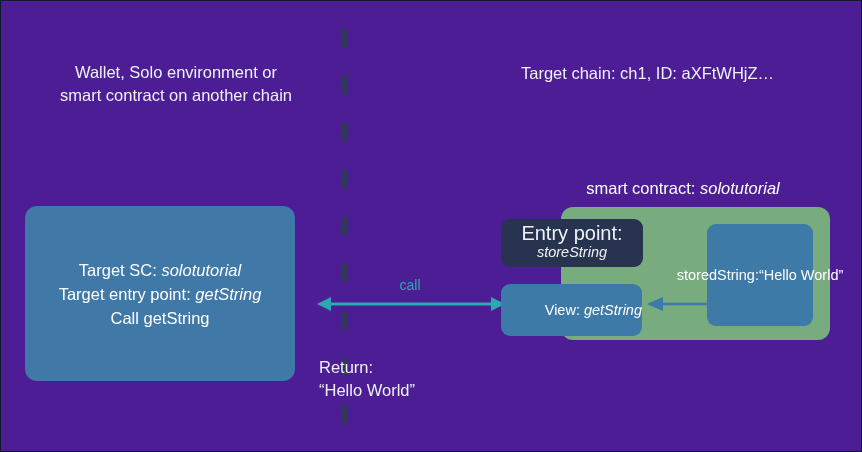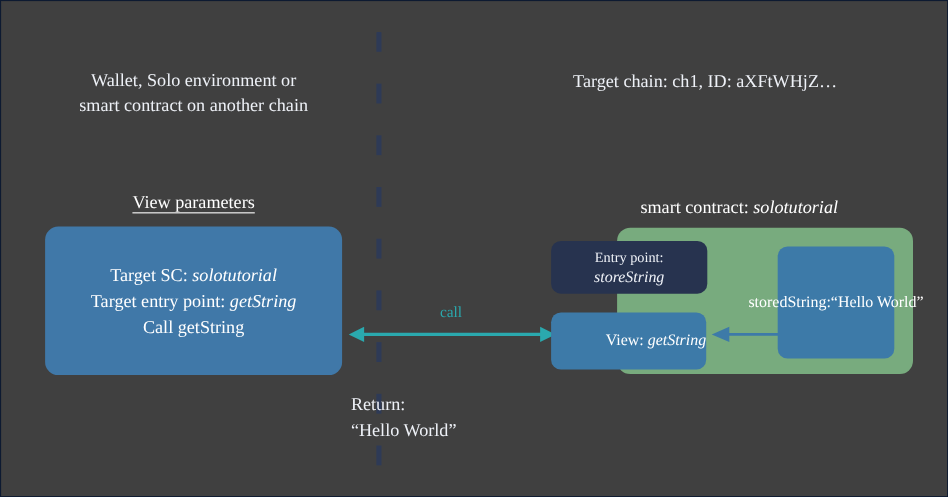--- a/index.html
+++ b/index.html
@@ -4,25 +4,25 @@
 <style>
   html, body {
     margin: 0;
     padding: 0;
     background: #0c1526;
   }
   #canvas {
     position: relative;
     width: 862px;
     height: 452px;
-    background: #404040;
+    background: #4c1d95;
     border: 1px solid #0d1a31;
     box-sizing: border-box;
     overflow: hidden;
-    font-family: Liberation Serif, serif;
+    font-family: Liberation Sans, sans-serif;
     color: #e9edf4;
   }
 
   
   .hdr {
     position: absolute;
     text-align: center;
     font-size: 16.5px;
     line-height: 23px;
     color: #eef1f7;
@@ -52,24 +52,24 @@
     top: 173px;
     width: 270px;
     text-align: center;
     font-size: 16.5px;
     color: #ffffff;
     text-decoration: underline;
     text-underline-offset: 4px;
   }
   .params-box {
     position: absolute;
-    left: 40px;
+    left: 24px;
     top: 205px;
     width: 270px;
-    height: 135px;
+    height: 175px;
     background: #4078a8;
     border-radius: 12px;
     display: flex;
     flex-direction: column;
     align-items: center;
     justify-content: center;
   }
   .params-line {
     font-size: 16.5px;
     line-height: 24px;
@@ -104,21 +104,21 @@
     text-align: left;
     font-size: 16.5px;
     line-height: 23px;
     color: #eef1f7;
     white-space: pre-line;
   }
 
   
   .sc-title {
     position: absolute;
-    left: 536px;
+    left: 547px;
     top: 178px;
     width: 270px;
     text-align: center;
     font-size: 16.5px;
     color: #ffffff;
     white-space: nowrap;
   }
   .sc-title i { font-style: italic; }
 
   .green-box {
@@ -137,21 +137,21 @@
     top: 218px;
     width: 142px;
     height: 48px;
     background: #27334f;
     border-radius: 9px;
     display: flex;
     flex-direction: column;
     align-items: center;
     justify-content: center;
   }
-  .entry-box .l1 { font-size: 13px; line-height: 19px; color: #eef1f7; }
+  .entry-box .l1 { font-size: 20px; line-height: 19px; color: #eef1f7; }
   .entry-box .l2 { font-size: 14.5px; line-height: 19px; color: #eef1f7; font-style: italic; }
 
   .view-box {
     position: absolute;
     left: 500px;
     top: 283px;
     width: 141px;
     height: 52px;
     background: #3d7aa8;
     border-radius: 9px;
@@ -191,21 +191,20 @@
 
 <div id="canvas">
 
   <div class="hdr hdr-left">Wallet, Solo environment or
 smart contract on another chain</div>
 
   <div class="hdr hdr-right">Target chain: ch1, ID: aXFtWHjZ…</div>
 
   <div class="divider"></div>
 
-  <div class="view-params-title">View parameters</div>
 
   <div class="params-box">
     <div class="params-line">
       <span>Target SC: </span><i>solotutorial</i>
     </div>
     <div class="params-line">
       <span>Target entry point: </span><i>getString</i>
     </div>
     <div class="params-line">Call getString</div>
   </div>

